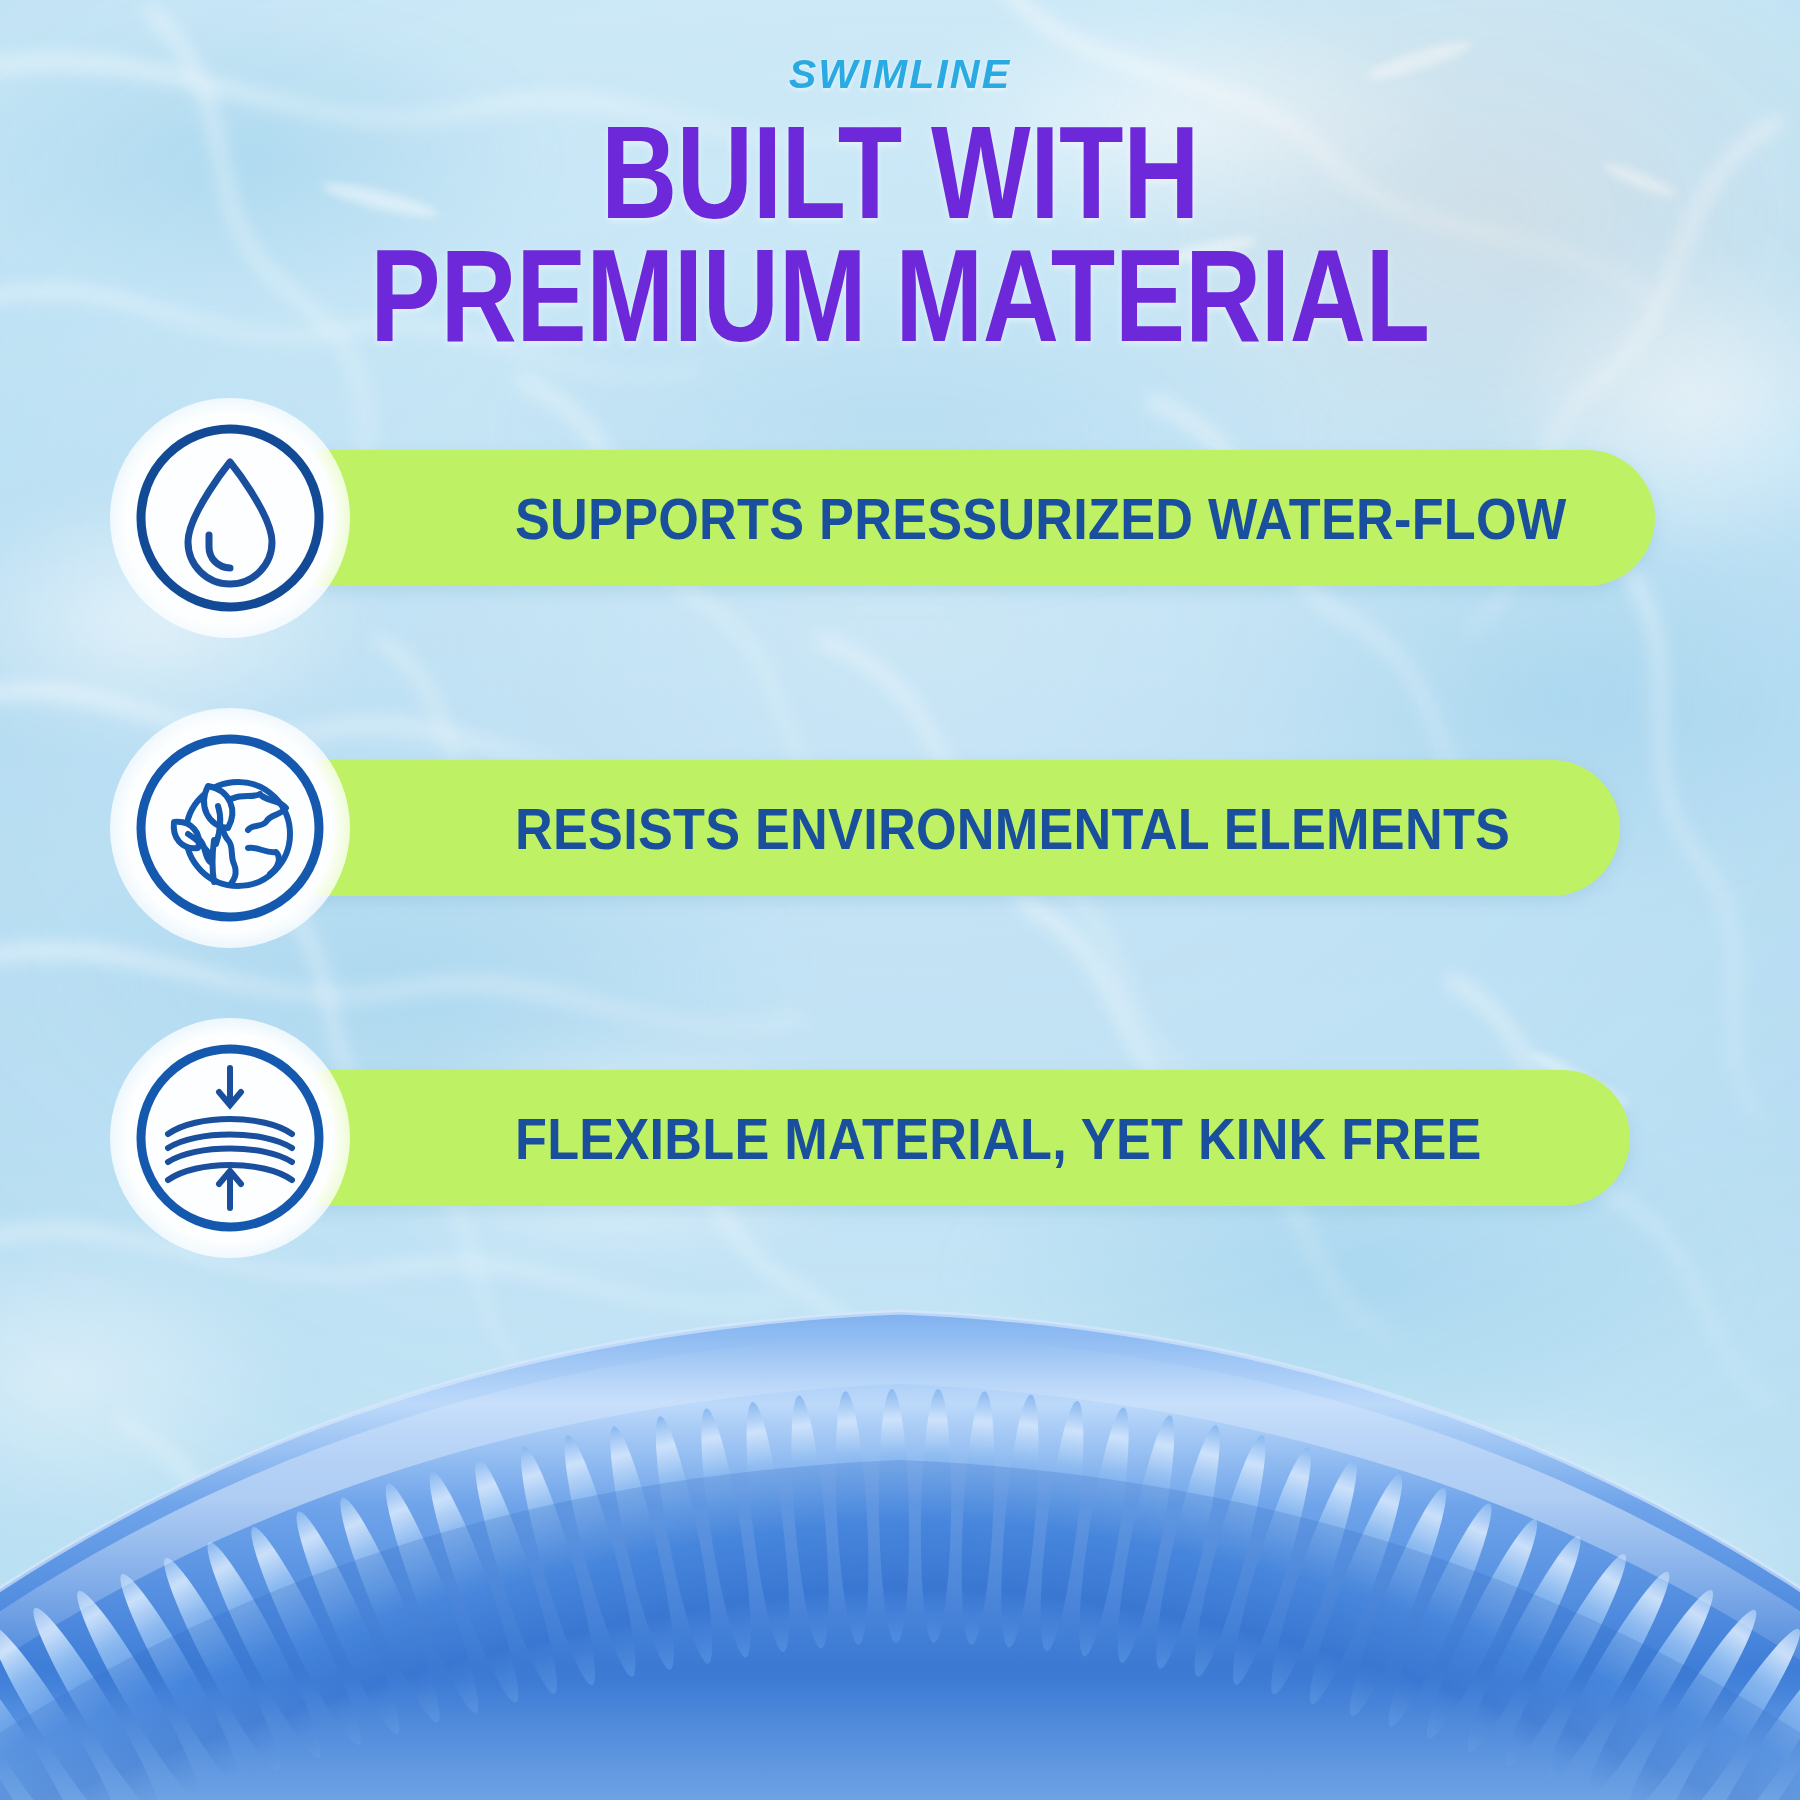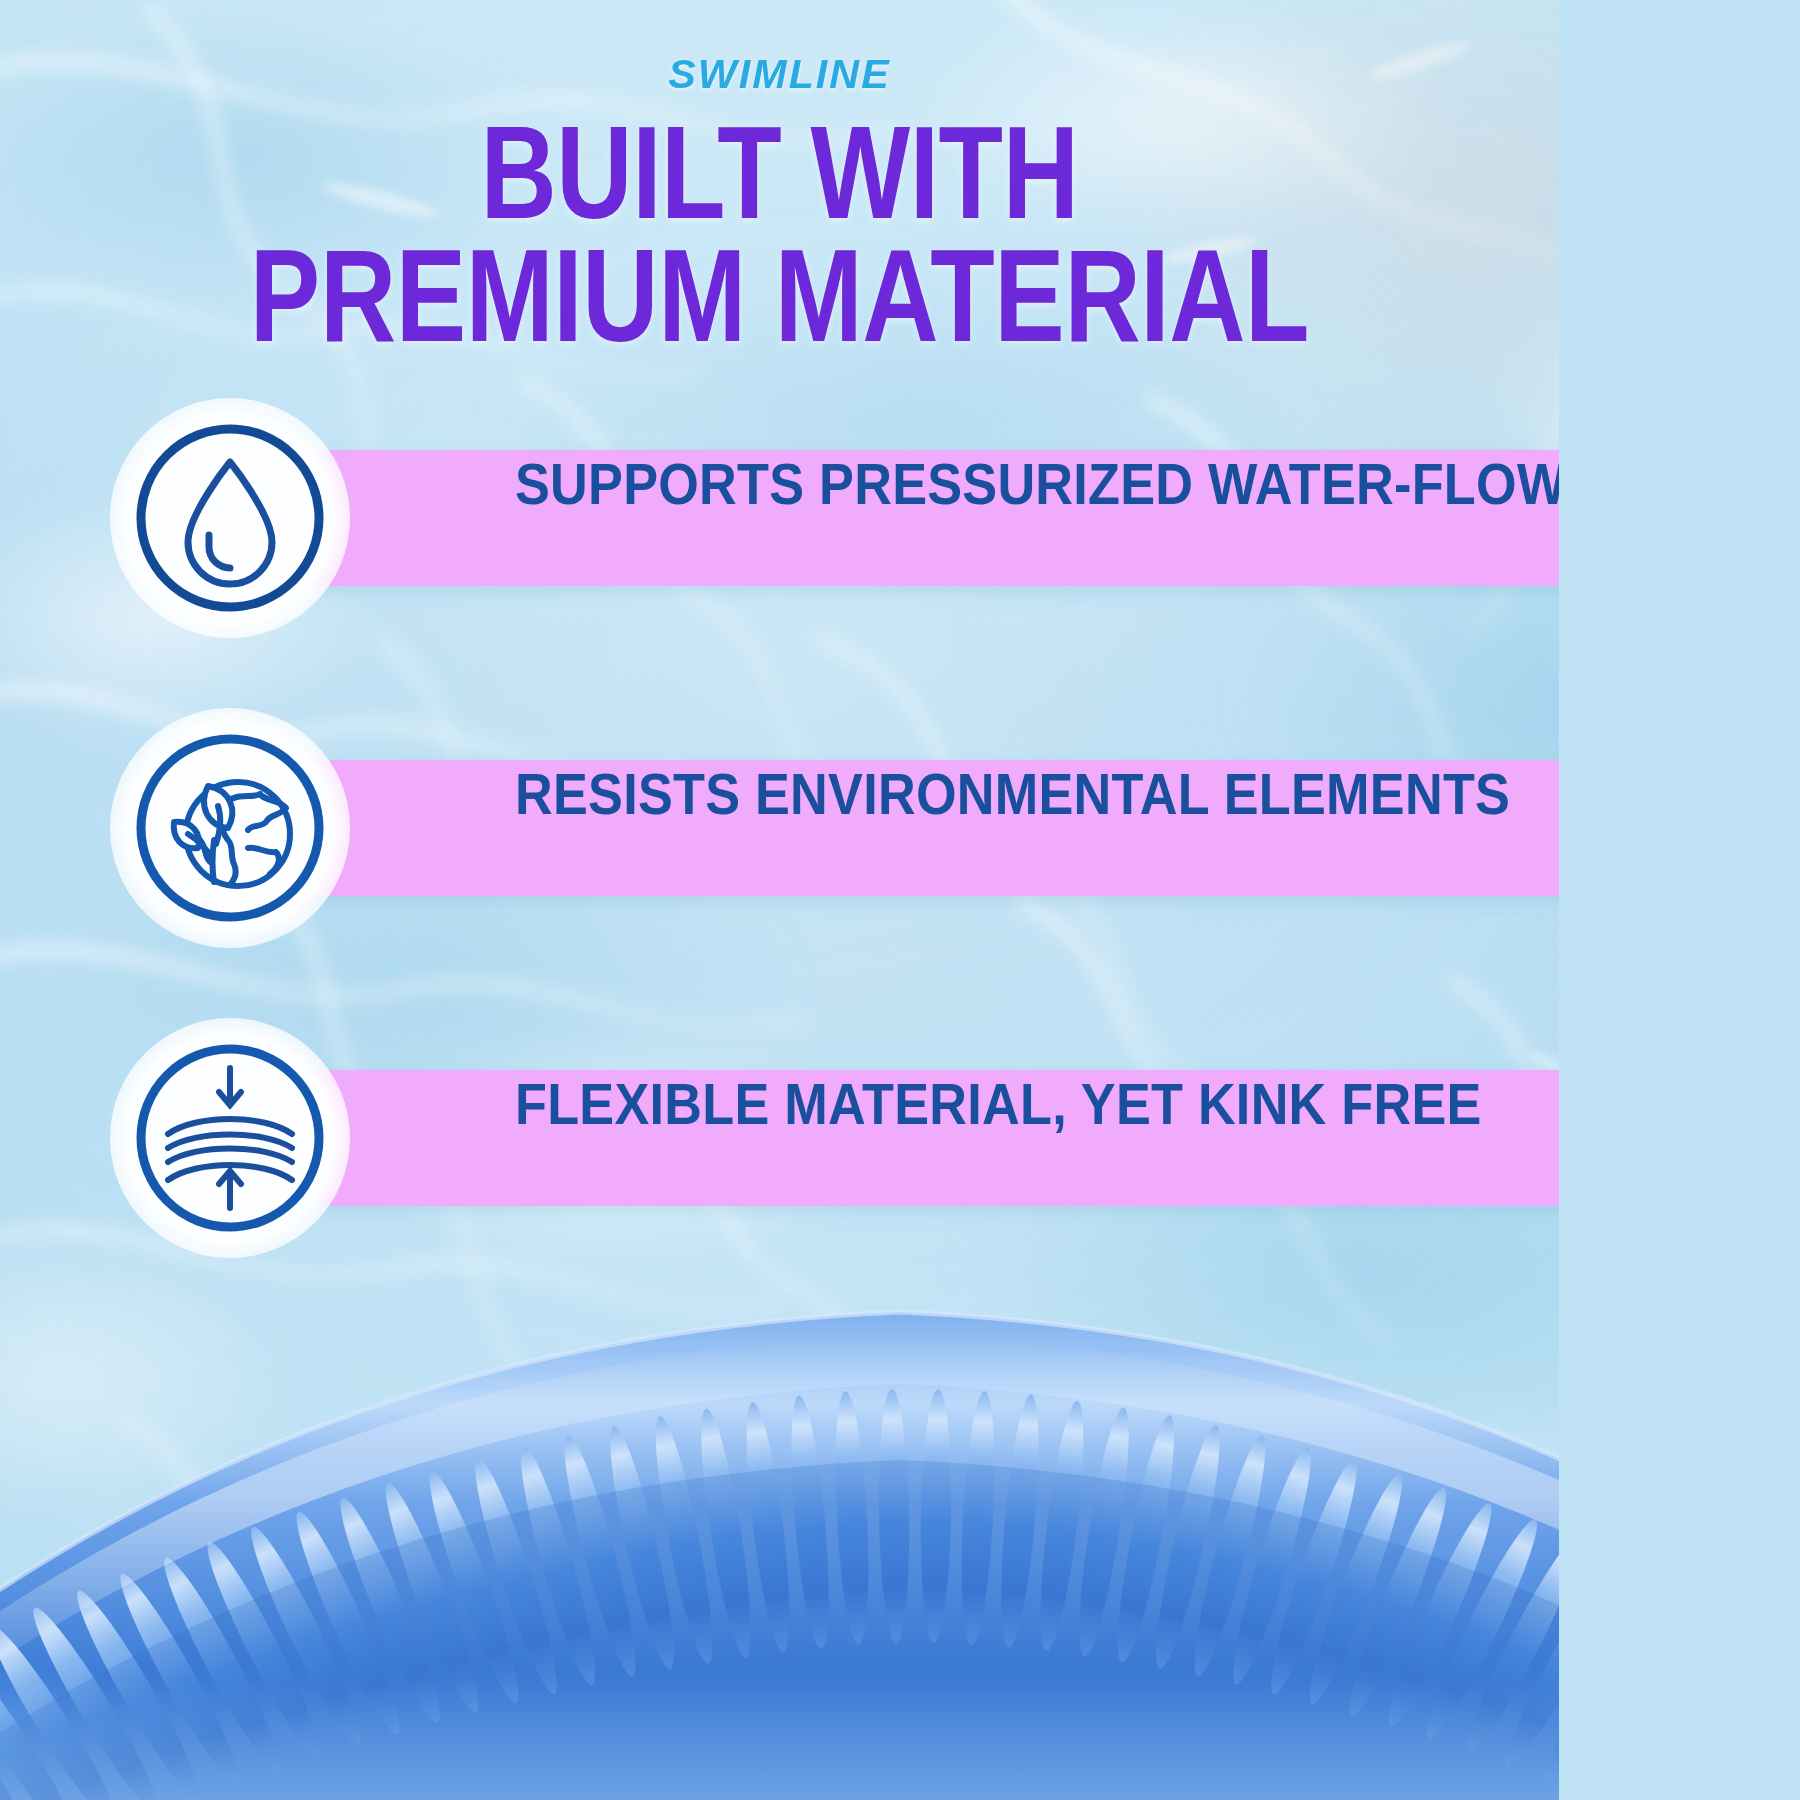--- a/index.html
+++ b/index.html
@@ -4,21 +4,21 @@
 <style>
   * { margin:0; padding:0; box-sizing:border-box; }
   html,body { width:1800px; height:1800px; overflow:hidden; }
   body {
     font-family:"Liberation Sans", sans-serif;
     background:#bfe2f4;
     position:relative;
   }
 
   
-  #stage { position:absolute; inset:0; width:1559px; height:1800px; overflow:hidden; }
+  #stage { position:absolute; inset:0; width:1800px; height:1800px; overflow:hidden; }
 
   .water-base{
     position:absolute; inset:0;
     background:
       linear-gradient(180deg,#c6e6f6 0%, #b9e0f4 18%, #aed9f1 40%, #b5ddf3 62%, #c3e5f6 82%, #cfeaf8 100%);
   }
   .water-svg{ position:absolute; inset:0; width:1800px; height:1800px; }
   .water-vig{
     position:absolute; inset:0;
     background:radial-gradient(ellipse 120% 85% at 50% 35%, rgba(255,255,255,.34) 0%, rgba(255,255,255,.12) 42%, rgba(120,190,225,.18) 78%, rgba(95,175,215,.30) 100%);
@@ -70,23 +70,23 @@
   .frow.r2{ top:708px; }
   .frow.r3{ top:1018px; }
 
   
   .pill{
     position:absolute;
     top:52px;
     left:150px;
     height:136px;
     border-radius:68px;
-    background:#f0abfc;
+    background:#bef264;
     box-shadow:0 5px 16px rgba(70,140,180,.17);
-    display:flex; 
+    display:flex; align-items:center;
   }
   .frow.r1 .pill{ width:1395px; }
   .frow.r2 .pill{ width:1360px; }
   .frow.r3 .pill{ width:1370px; }
 
   .pill-text{
     margin-left:255px;
     color:#1a4f9e;
     font-size:58px;
     font-weight:bold;

